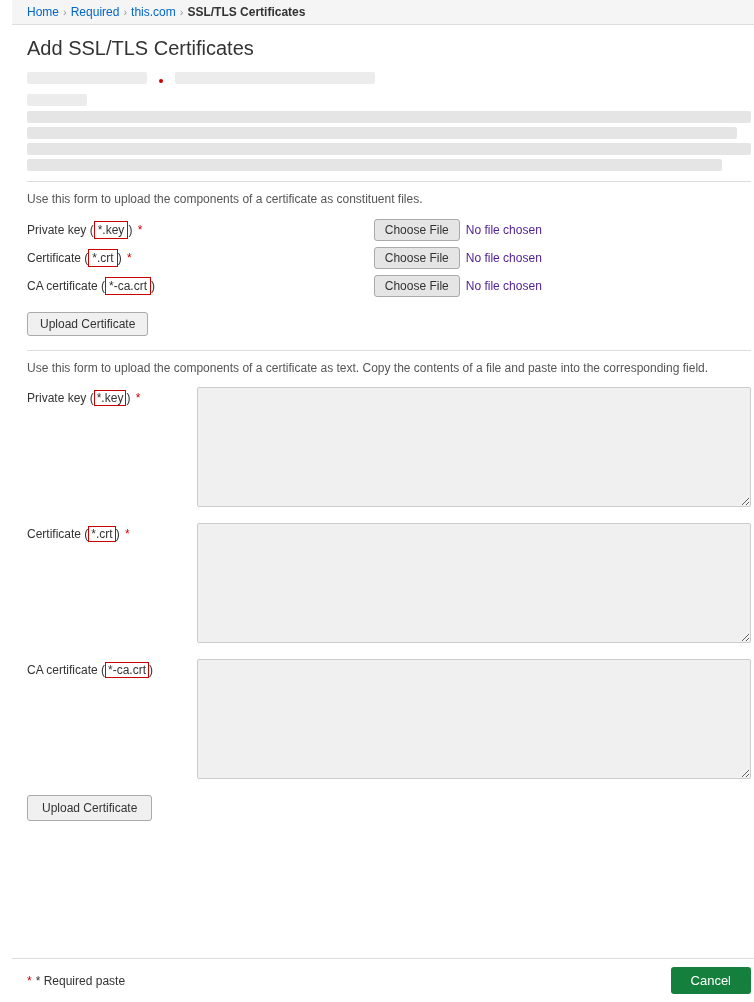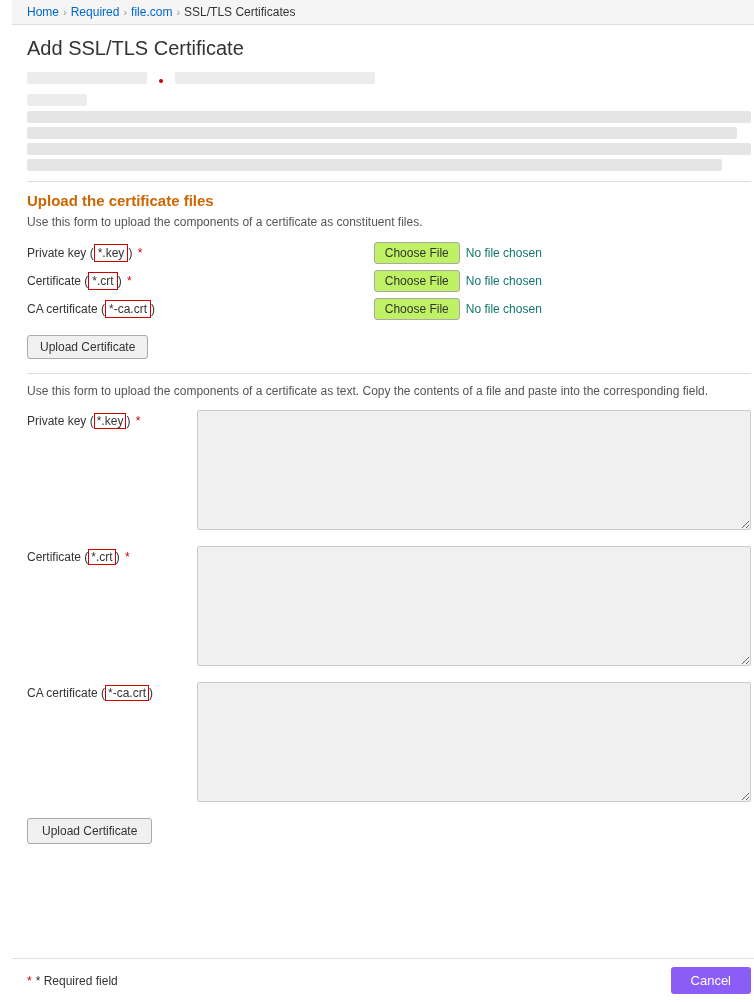--- a/index.html
+++ b/index.html
@@ -25,21 +25,21 @@
       align-items: center;
       gap: 4px;
       font-size: 12px;
     }
     .breadcrumb-item {
       color: #0066cc;
       cursor: pointer;
     }
     .breadcrumb-item.active {
       color: #333;
-      font-weight: normal;
+      font-weight: bold;
     }
     .breadcrumb-sep {
       color: #999;
       font-size: 11px;
     }
     .main-content {
       padding: 12px 15px 80px 15px;
     }
     .page-title {
       font-size: 20px;
@@ -106,31 +106,31 @@
     .required-star {
       color: #cc0000;
       margin-left: 2px;
     }
     .file-input-group {
       display: flex;
       align-items: center;
       gap: 6px;
     }
     .choose-file-btn {
-      background: #bef264;
+      background: #e5e5e5;
       border: 1px solid #aaa;
       border-radius: 3px;
       padding: 3px 10px;
       font-size: 12px;
       cursor: pointer;
       color: #333;
     }
     .no-file-text {
       font-size: 12px;
-      color: #0f766e;
+      color: #4c1d95;
     }
     .upload-cert-btn {
       background: #f0f0f0;
       border: 1px solid #aaa;
       border-radius: 3px;
       padding: 4px 12px;
       font-size: 12px;
       cursor: pointer;
       color: #333;
       margin-top: 4px;
@@ -180,21 +180,21 @@
       display: flex;
       align-items: center;
       gap: 6px;
       font-size: 12px;
       color: #333;
     }
     .footer-req-star {
       color: #cc0000;
     }
     .cancel-btn {
-      background: #8b5cf6;
+      background: #15803d;
       color: #fff;
       border: none;
       border-radius: 3px;
       padding: 6px 20px;
       font-size: 13px;
       cursor: pointer;
     }
     .upload-cert-btn-bottom {
       background: #f0f0f0;
       border: 1px solid #aaa;
@@ -216,48 +216,47 @@
 </head>
 <body>
 
 <div class="page-wrapper">
 
   <div class="breadcrumb-bar">
     <span class="breadcrumb-item">Home</span>
     <span class="breadcrumb-sep">›</span>
     <span class="breadcrumb-item">Required</span>
     <span class="breadcrumb-sep">›</span>
-    <span class="breadcrumb-item">file.com</span>
+    <span class="breadcrumb-item">this.com</span>
     <span class="breadcrumb-sep">›</span>
     <span class="breadcrumb-item active">SSL/TLS Certificates</span>
   </div>
 
   <div class="main-content">
 
     
-    <h1 class="page-title">Add SSL/TLS Certificate</h1>
+    <h1 class="page-title">Add SSL/TLS Certificates</h1>
 
     
     <div class="blurred-section">
       <div style="display:flex; gap:12px; margin-bottom:5px; align-items:center;">
         <div class="blurred-row short" style="height:12px; display:inline-block;"></div>
         <div style="width:4px;height:4px;background:#cc0000;border-radius:50%;display:inline-block;"></div>
         <div class="blurred-row medium" style="height:12px; display:inline-block; width:200px;"></div>
       </div>
       <div class="blurred-row very-short" style="height:12px; margin-bottom:5px;"></div>
       <div class="description-blurred" style="width:100%;"></div>
       <div class="description-blurred" style="width:98%;"></div>
       <div class="description-blurred" style="width:100%;"></div>
       <div class="description-blurred" style="width:96%;"></div>
     </div>
 
     <hr class="section-divider">
 
     
-    <h2 class="section-title">Upload the certificate files</h2>
     <p class="section-desc">Use this form to upload the components of a certificate as constituent files.</p>
 
     <table class="file-upload-table">
       <tbody>
 
         <tr>
           <td class="field-label">
             Private key (<span class="required-box">*.key</span>) <span class="required-star">*</span>
           </td>
           <td>
@@ -325,18 +324,18 @@
       <textarea class="text-field-textarea" style=""></textarea>
     </div>
 
     <button class="upload-cert-btn-bottom">Upload Certificate</button>
 
   </div>
 
   <div class="footer-bar">
     <div class="footer-left">
       <span class="footer-req-star">*</span>
-      <span style="margin-left:-2px;">* Required field</span>
+      <span style="margin-left:-2px;">* Required paste</span>
     </div>
     <button class="cancel-btn">Cancel</button>
   </div>
 
 </div>
 
 </body></html>

